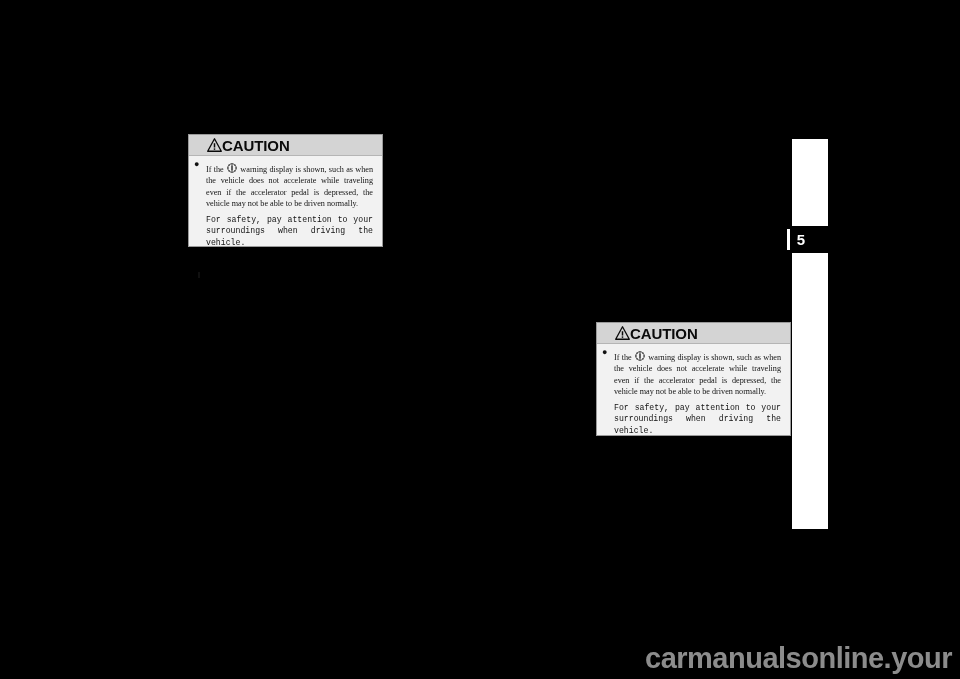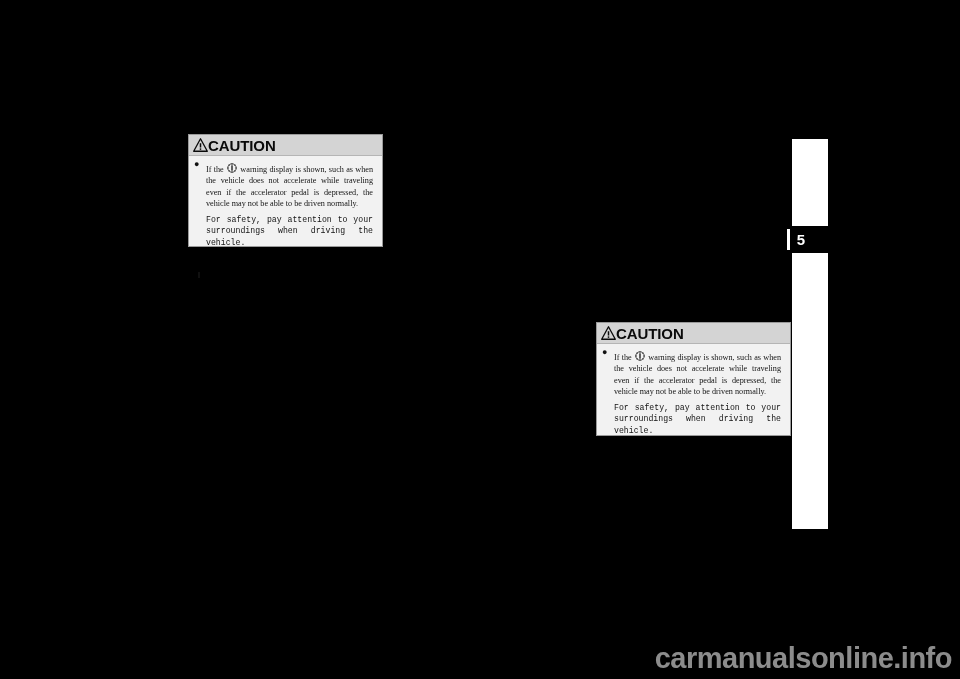--- a/index.html
+++ b/index.html
@@ -72,21 +72,21 @@
     top: 322px;
     width: 195px;
     height: 114px;
   }
 
   .caution-header {
     background: #d4d4d4;
     height: 21px;
     display: flex;
     align-items: center;
-    padding-left: 4px;
+    padding-left: 18px;
     box-sizing: border-box;
     border-bottom: 1px solid #b5b5b5;
   }
   .warn-triangle {
     display: inline-block;
     width: 15px;
     height: 14px;
     flex: 0 0 auto;
     margin-right: 0px;
   }
@@ -246,13 +246,13 @@
                 <rect x="8.7" y="4.6" width="2.6" height="10.8" fill="#111"></rect>
               </svg></span> warning display is shown, such as when the vehicle does not accelerate while traveling even if the accelerator pedal is depressed, the vehicle may not be able to be driven normally.</p>
         <p class="para-2">For safety, pay attention to your surroundings when driving the vehicle.</p>
       </div>
     </div>
   </div>
 </div>
 
 <div class="page-artifact">‖</div>
 
-<div class="watermark">carmanualsonline.info</div>
+<div class="watermark">carmanualsonline.your</div>
 
 </body></html>

